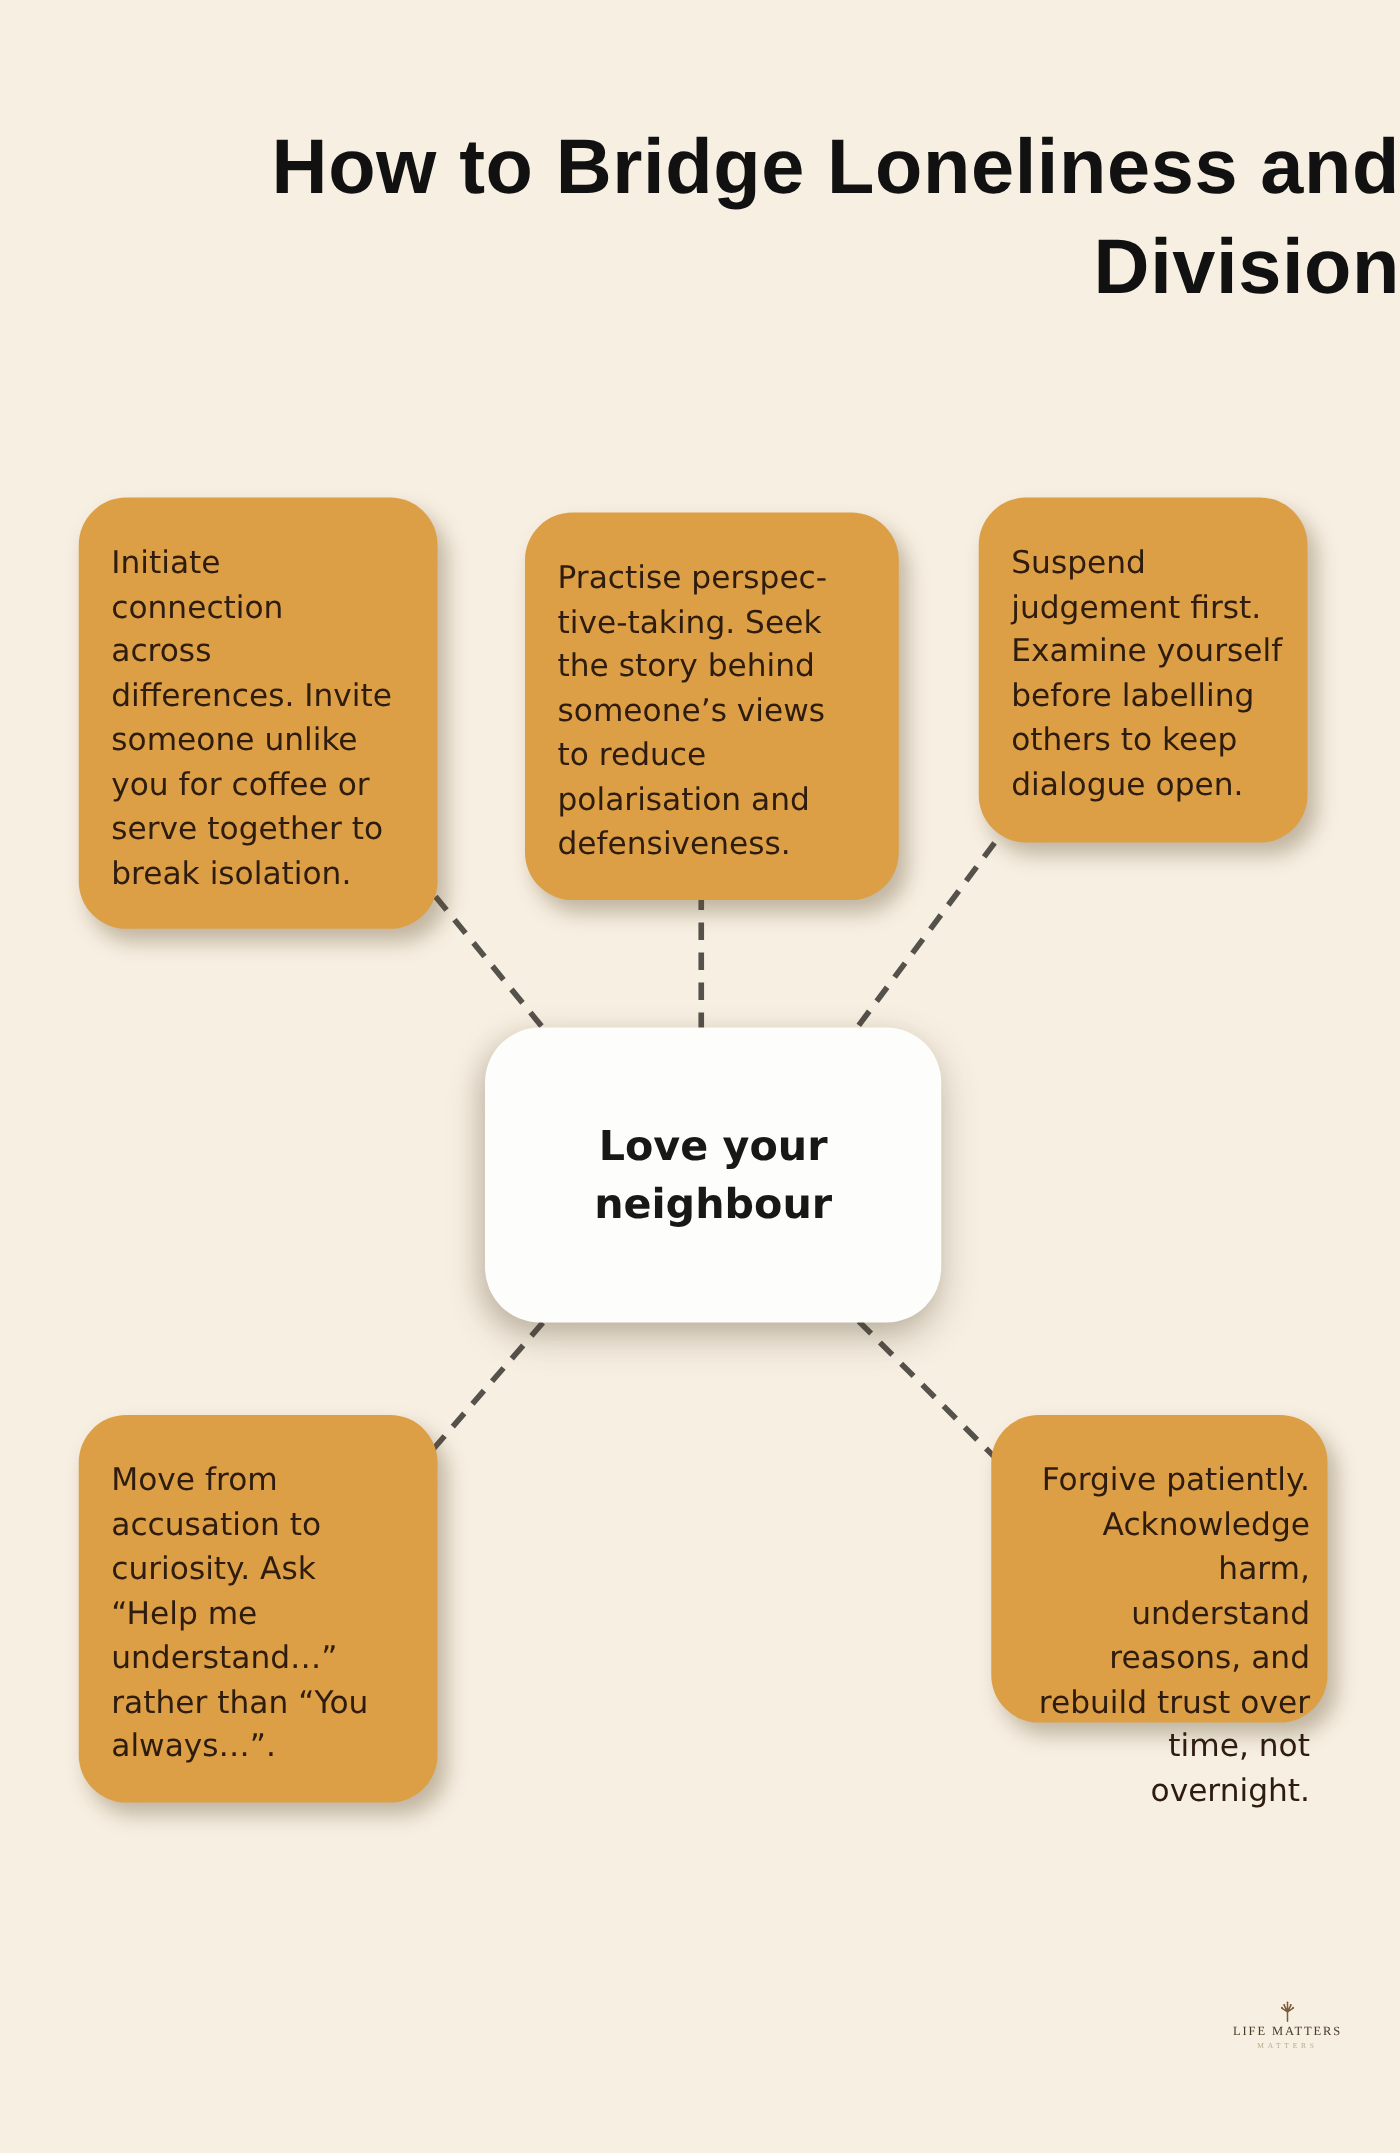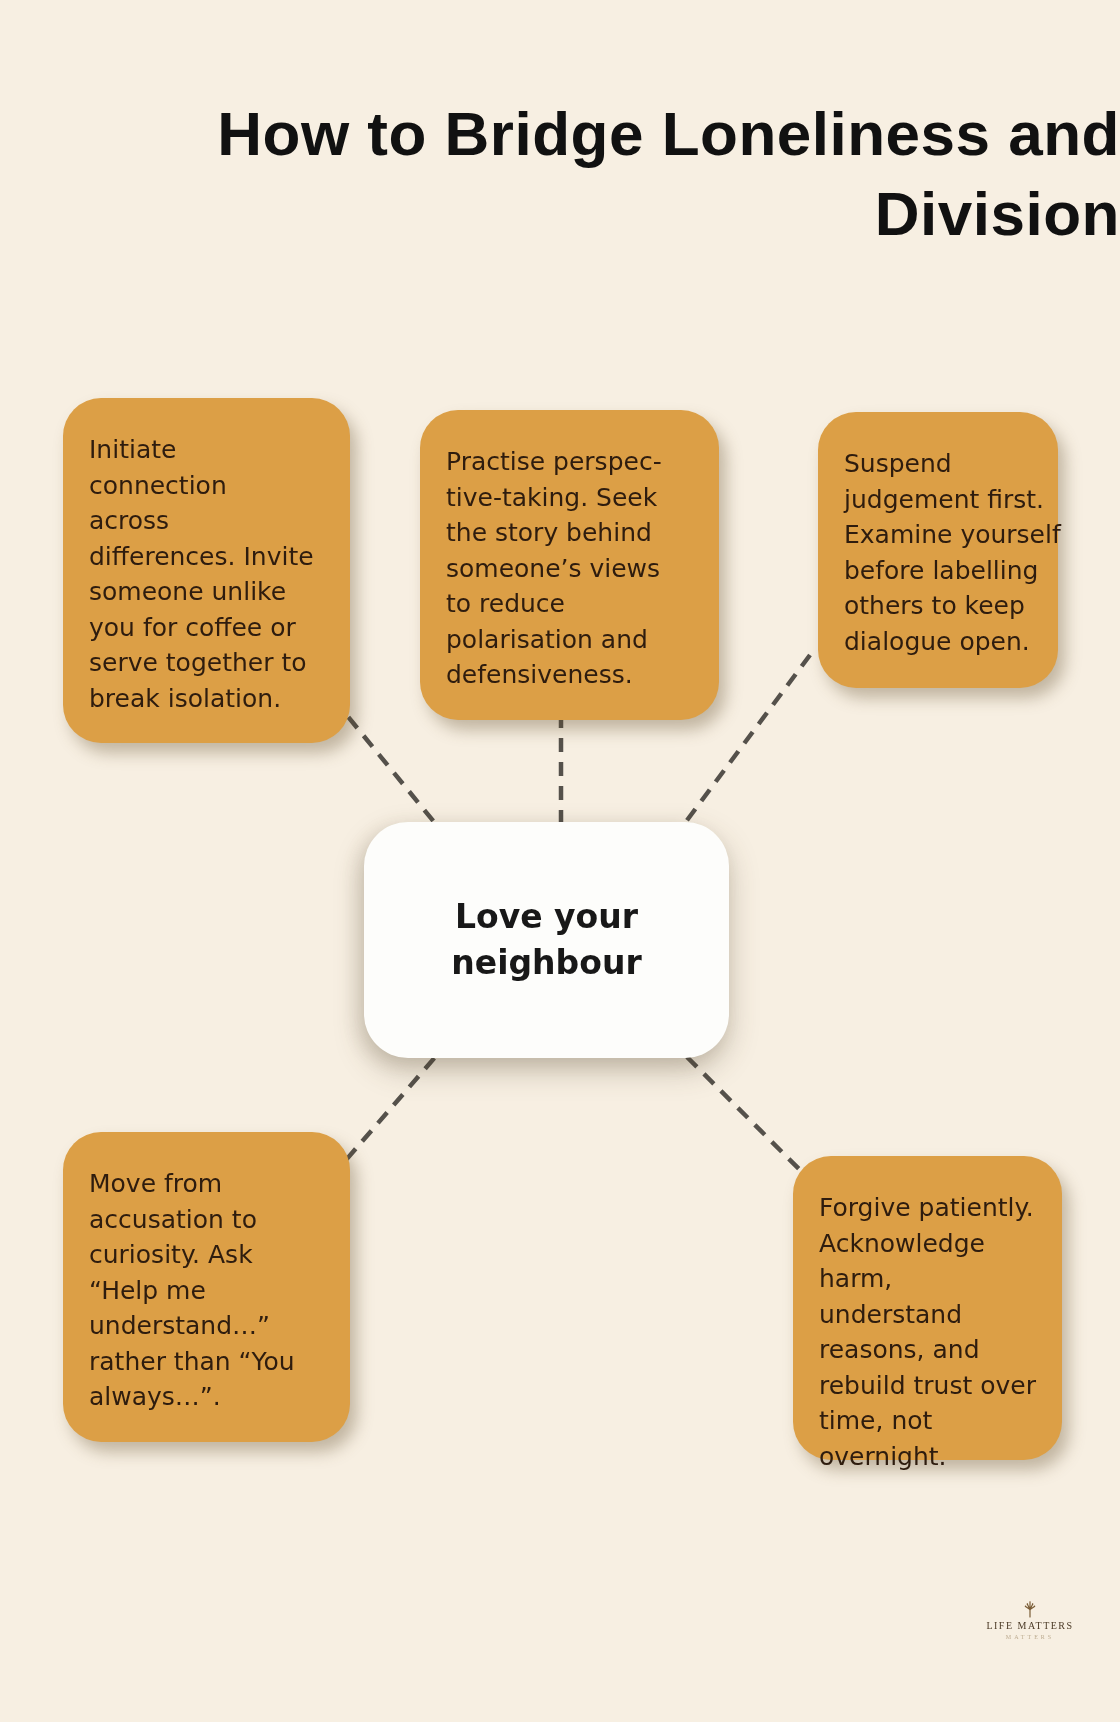--- a/index.html
+++ b/index.html
@@ -35,26 +35,26 @@
     box-shadow:7px 10px 16px rgba(95,75,40,0.35);
     color:#2e1c0e;
     font-size:25px;
     line-height:35.5px;
     white-space:pre;
     padding:34px 14px 0 26px;
     box-sizing:border-box;
   }
   #node-top-left    {left:63px;  top:398px; width:287px; height:345px;}
   #node-top-middle  {left:420px; top:398px; width:299px; height:310px;margin-top:12px;}
-  #node-top-right   {left:818px; top:398px; width:240px; height:276px;margin-top:14px;}
+  #node-top-right   {left:783px; top:398px; width:263px; height:276px;}
   #node-bottom-left {left:63px;  top:1132px; width:287px; height:310px;}
-  #node-bottom-right{left:793px; top:1156px; width:269px; height:304px;}
+  #node-bottom-right{left:793px; top:1132px; width:269px; height:246px;text-align:right;}
   .center-card{
     position:absolute;z-index:2;
-    left:364px;top:822px;width:365px;height:236px;
+    left:388px;top:822px;width:365px;height:236px;
     background:#fdfdfb;
     border-radius:44px;
     box-shadow:0 12px 30px rgba(80,65,40,0.28),-6px 6px 18px rgba(80,65,40,0.12);
     display:flex;align-items:center;justify-content:center;
     text-align:center;
     font-weight:700;
     font-size:33px;
     line-height:46px;
     color:#181818;
     white-space:pre-line;

